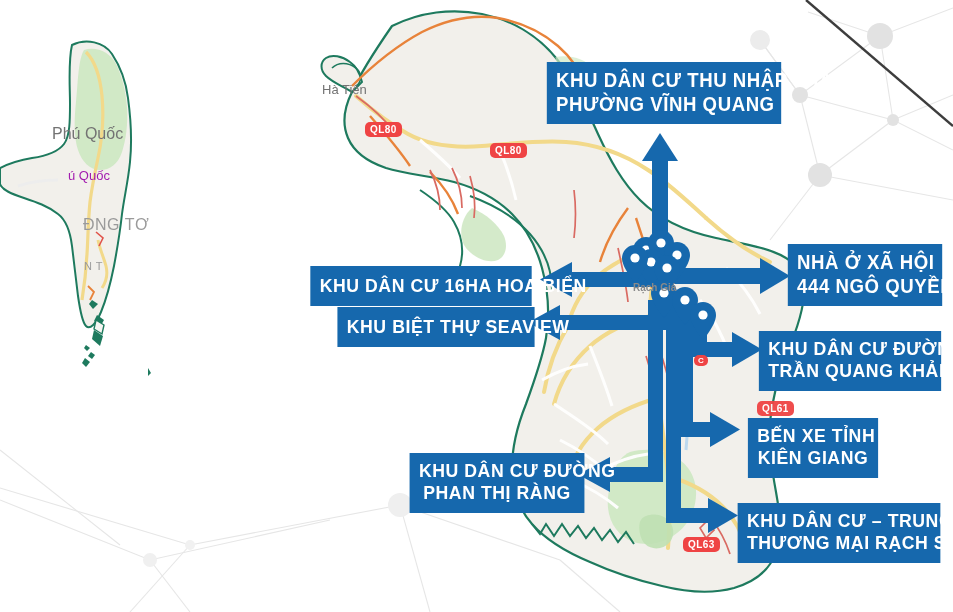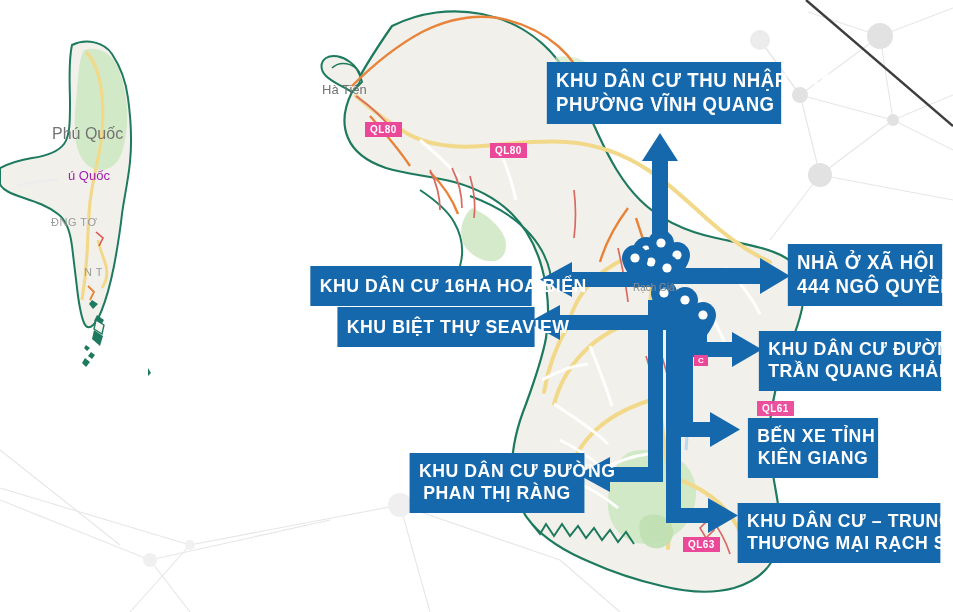--- a/index.html
+++ b/index.html
@@ -47,26 +47,26 @@
   #lbl-hoa-bien{left:302px;top:266px;width:238px;font-size:19px;padding-top:9px;padding-bottom:9px;}
   #lbl-seaview{left:330px;top:307px;width:212px;font-size:19px;padding-top:9px;padding-bottom:9px;}
   #lbl-tran-quang-khai{left:752px;top:331px;width:196px;font-size:19px;}
   #lbl-ben-xe{left:743px;top:418px;width:140px;font-size:19px;}
   #lbl-phan-thi-rang{left:403px;top:453px;width:188px;font-size:19px;}
   #lbl-rach-soi{left:730px;top:503px;width:218px;font-size:19px;}
 
   
   .shield{
     position:absolute;
-    background:#ec4899;
+    background:#ef4444;
     color:#fff;
     font-size:10px;
     font-weight:bold;
     padding:2px 5px;
-    border-radius:0;
+    border-radius:5px;
     letter-spacing:.4px;
     font-family:"Liberation Sans",sans-serif;
     white-space:nowrap;
   }
   #sh-ql80-a{left:365px;top:122px;}
   #sh-ql80-b{left:490px;top:143px;}
   #sh-ql63{left:683px;top:493px;margin-top:44px;}
   #sh-ql61{left:757px;top:401px;opacity:.95;}
   #sh-c1{left:694px;top:355px;font-size:8px;padding:1px 4px;}
 
@@ -74,23 +74,23 @@
   .placelbl{
     position:absolute;
     color:#737373;
     font-family:"Liberation Sans",sans-serif;
     white-space:nowrap;
     user-select:none;
   }
   #pl-hatien{left:322px;top:82px;font-size:13px;}
   #pl-phuquoc1{left:52px;top:125px;font-size:16px;}
   #pl-phuquoc2{left:68px;top:168px;font-size:13px;color:#a21caf;}
-  #pl-dongto{left:51px;top:216px;font-size:11px;letter-spacing:.5px;color:#9a9a9a;}
-  #pl-ant{left:84px;top:266px;font-size:11px;letter-spacing:.5px;color:#9a9a9a;}
-  #pl-rachgia{left:633px;top:282px;font-size:10px;color:#8a8a8a;}
+  #pl-dongto{left:83px;top:216px;font-size:16px;letter-spacing:.5px;color:#9a9a9a;}
+  #pl-ant{left:84px;top:260px;font-size:11px;letter-spacing:.5px;color:#9a9a9a;}
+  #pl-rachgia{left:633px;top:282px;font-size:10px;color:#8a8a8a;font-weight:bold;}
 </style>
 </head>
 <body>
 
 <div id="stage">
 
   <svg id="bg-network" class="layer" viewBox="0 0 953 612">
     <g stroke="#e6e6e6" stroke-width="1.1" fill="none">
       <path d="M953 8 L880 36 L808 12"></path>
       <path d="M880 36 L893 120 L953 150"></path>

